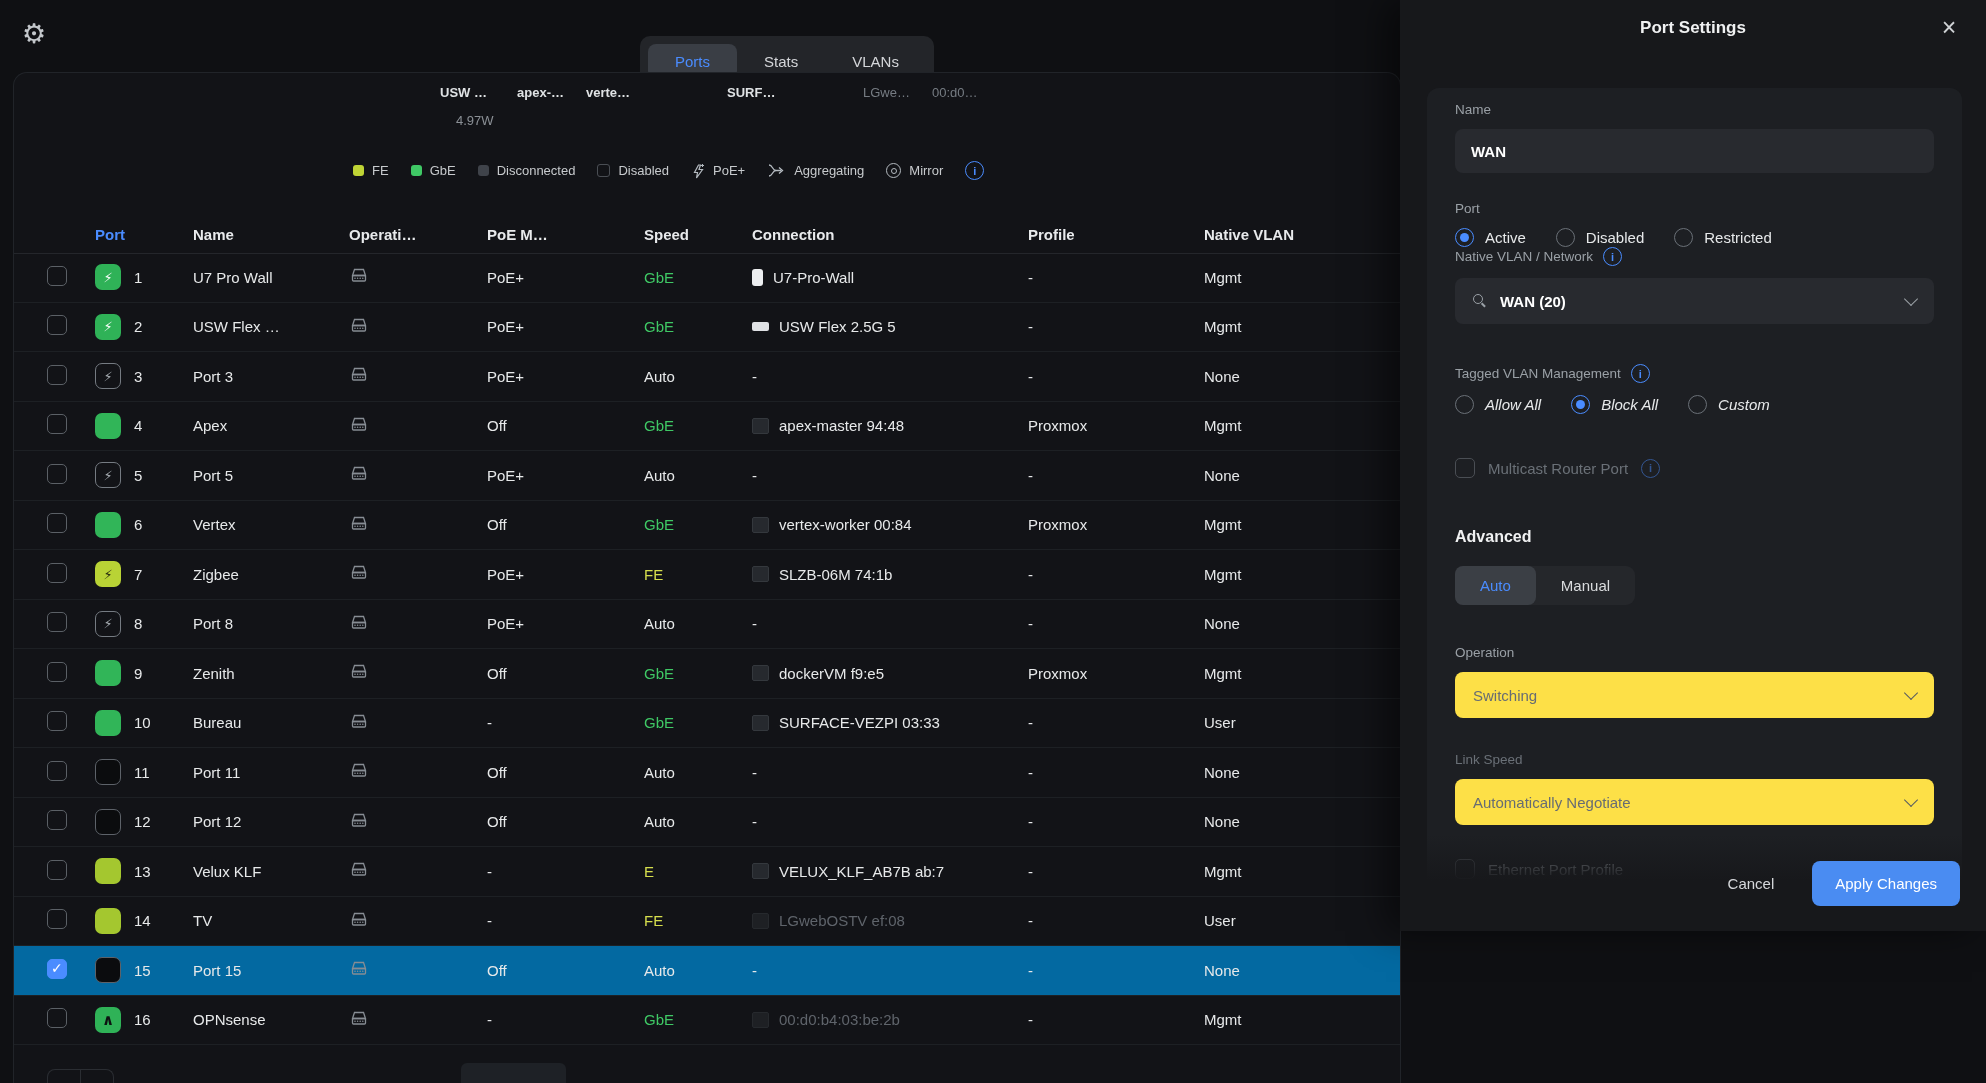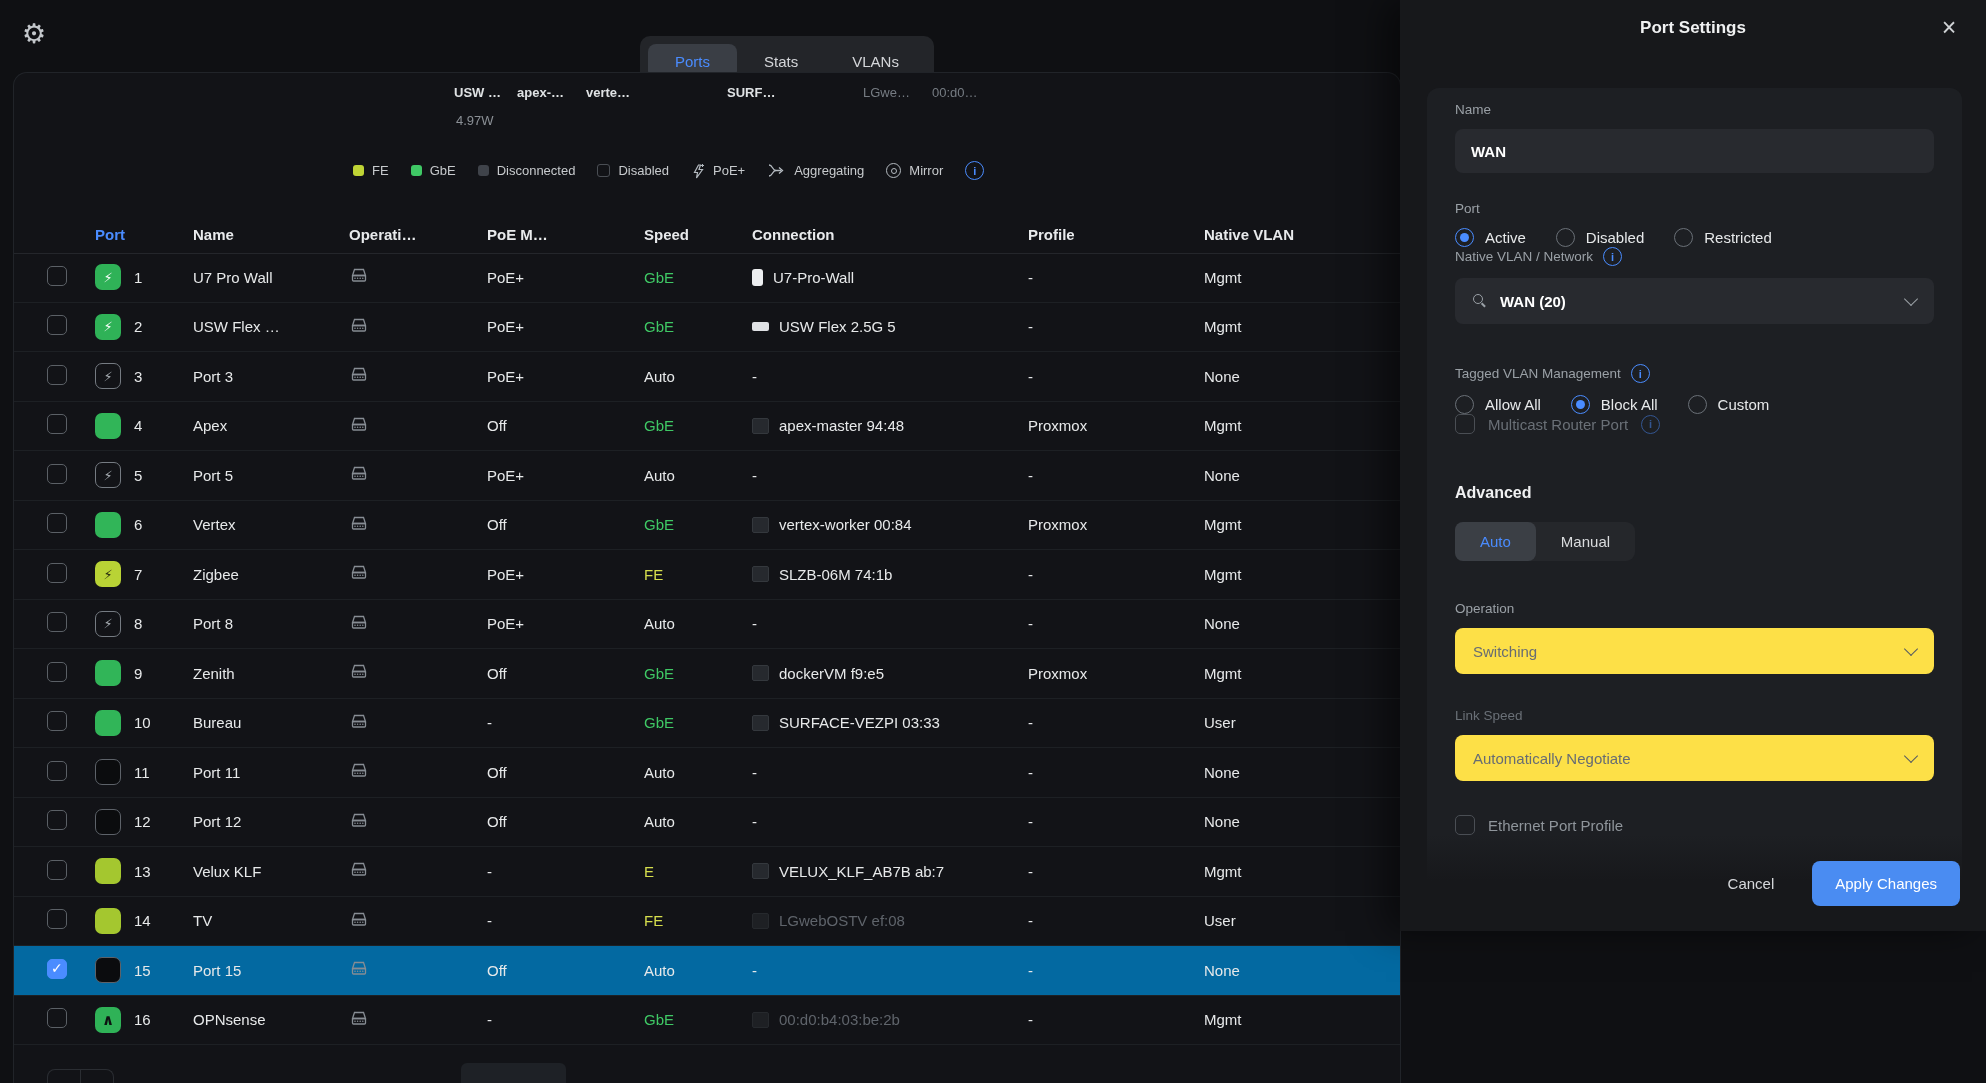--- a/index.html
+++ b/index.html
@@ -13,21 +13,21 @@
   .tab{padding:9px 27px;border-radius:8px;font-size:15px;color:#d4d6d9;cursor:pointer;}
   .tab.active{background:#3a3e45;color:#4a8cff;}
 
   
   .table-card{position:absolute;left:13px;top:72px;width:1386px;height:1011px;background:#121317;
     border:1px solid #212429;border-bottom:none;border-radius:14px 14px 0 0;overflow:hidden;}
 
   .device-strip{position:absolute;top:0;left:0;right:0;height:60px;}
   .strip-item{position:absolute;top:12px;font-size:13px;font-weight:bold;color:#dfe2e4;white-space:nowrap;}
   .strip-item.dim{color:#767c83;font-weight:normal;}
-  .strip-item:nth-of-type(1){left:440px;text-align:center;}
+  .strip-item:nth-of-type(1){left:426px;text-align:center;}
   .strip-item:nth-of-type(2){left:503px;}
   .strip-item:nth-of-type(3){left:572px;}
   .strip-item:nth-of-type(4){left:713px;}
   .strip-item:nth-of-type(5){left:849px;}
   .strip-item:nth-of-type(6){left:918px;}
   .strip-power{position:absolute;left:442px;top:40px;font-size:13px;color:#8b9096;}
 
   .legend{position:absolute;left:339px;top:88px;display:flex;align-items:center;gap:22px;font-size:13px;color:#c7cacd;}
   .legend-item{display:flex;align-items:center;gap:8px;}
   .sw{width:11px;height:11px;border-radius:3px;}
@@ -92,21 +92,21 @@
   .panel-title{font-size:17px;font-weight:bold;color:#f0f1f2;}
   .panel-close{position:absolute;right:20px;top:10px;width:34px;height:34px;display:flex;align-items:center;justify-content:center;
     font-size:25px;color:#cfd2d5;cursor:pointer;}
   .panel-card{position:absolute;left:27px;right:24px;top:88px;bottom:0;background:#1d1f23;border-radius:12px 12px 0 0;
     padding:14px 28px 0 28px;box-sizing:border-box;overflow:hidden;}
   .f-label{font-size:13.5px;color:#9aa0a6;margin-bottom:12px;display:flex;align-items:center;gap:10px;}
   .f-label.dimmer{color:#6a7077;}
   .text-input{width:100%;height:44px;background:#282a2f;border:none;border-radius:8px;color:#fff;font-size:15px;font-weight:bold;
     padding:0 16px;box-sizing:border-box;font-family:inherit;outline:none;margin-bottom:28px;}
   .radio-row{display:flex;align-items:center;gap:30px;}
-  .radio-row.mb44{}
+  .radio-row.mb44{margin-bottom:44px;font-style:italic;}
   .radio-item{display:flex;align-items:center;gap:11px;cursor:pointer;}
   .radio-dot{width:19px;height:19px;border:1.5px solid #6a7077;border-radius:50%;box-sizing:border-box;
     display:flex;align-items:center;justify-content:center;}
   .radio-item.selected .radio-dot{border-color:#4a8cff;}
   .radio-item.selected .radio-dot::after{content:"";width:9px;height:9px;border-radius:50%;background:#4a8cff;}
   .radio-label{font-size:15px;color:#e7e9ea;}
   .select{height:46px;background:#282a2f;border-radius:8px;display:flex;align-items:center;padding:0 18px;
     margin-bottom:40px;cursor:pointer;}
   .select .val{font-size:15px;font-weight:bold;color:#fff;flex:1;}
   .select.disabled{background:#fde047;cursor:default;margin-bottom:34px;}

